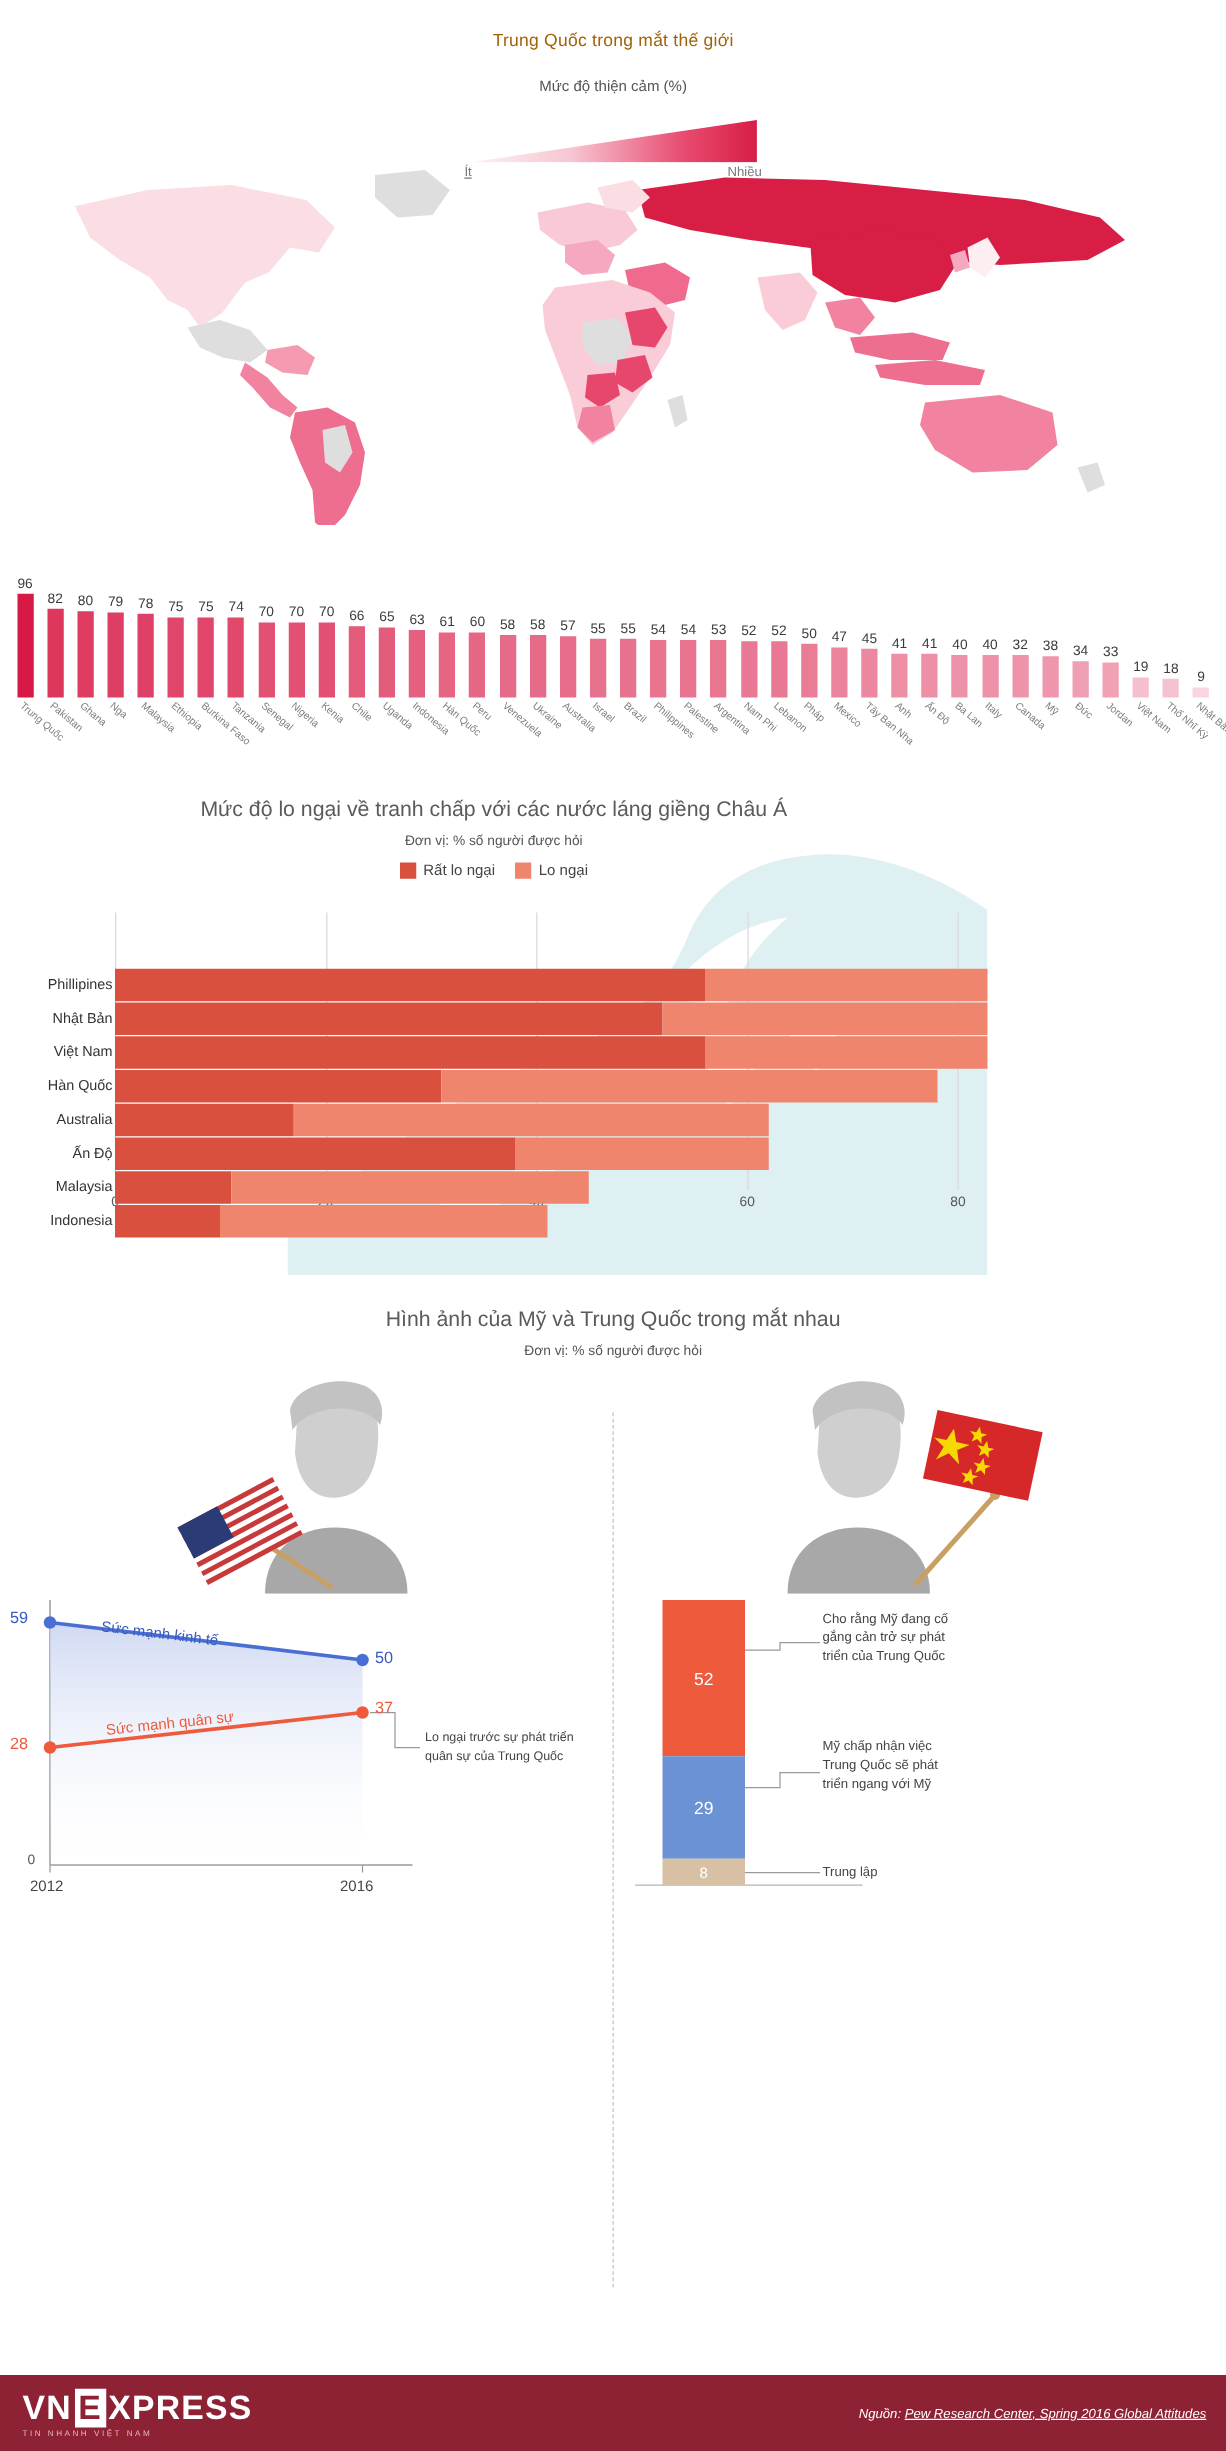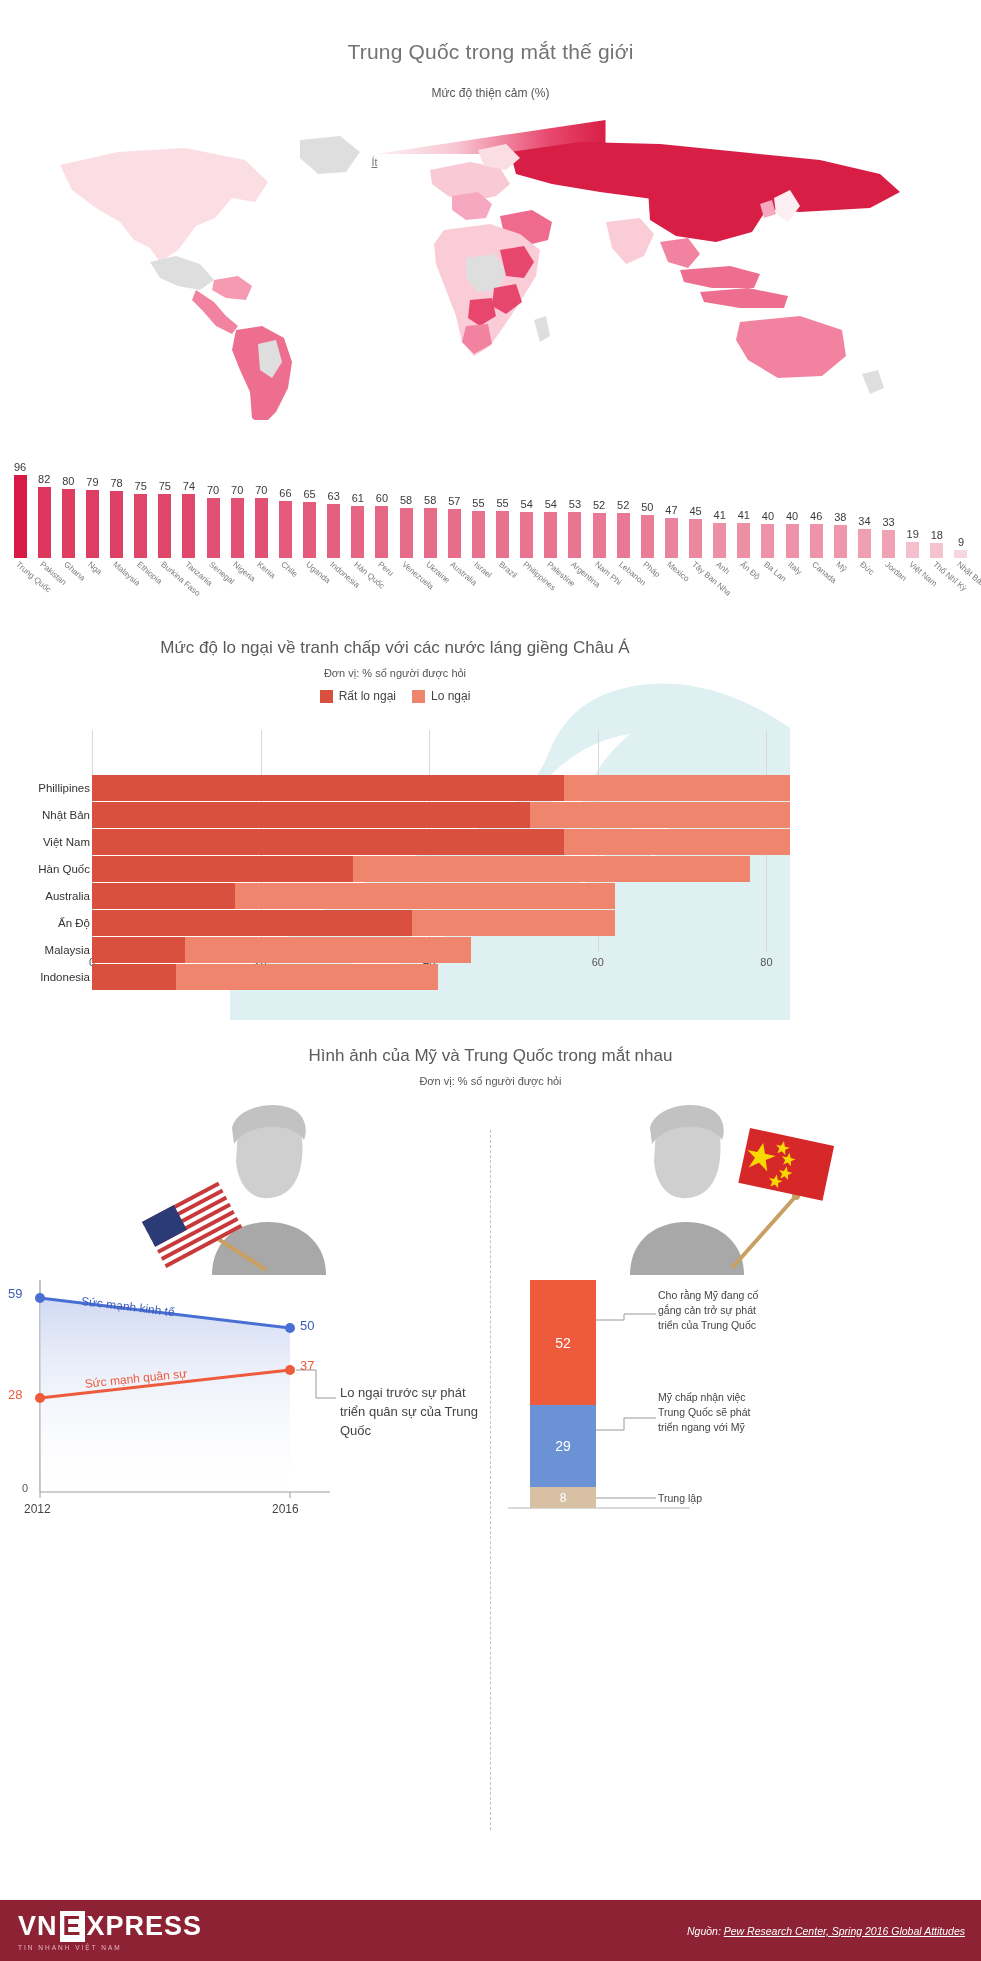--- a/index.html
+++ b/index.html
@@ -9,22 +9,22 @@
     background: #ffffff;
     font-family: "Liberation Sans", sans-serif;
     color: #444;
     overflow: hidden;
     position: relative;
   }
 
   
   #sec-map { position: relative; width: 981px; height: 620px; background:#fff; }
   .main-title {
-    text-align:center; font-size:21px; color:#737373; font-weight:400;
-    padding-top:40px; letter-spacing:.2px;
+    text-align:center; font-size:14px; color:#a16207; font-weight:400;
+    padding-top:24px; letter-spacing:.2px;
   }
   .legend-wrap { width:100%; text-align:center; margin-top:22px; }
   .legend-title { font-size:12px; color:#555; margin-bottom:20px; }
   .legend-bar {
     width:230px; height:34px; margin:0 auto; position:relative;
     background: linear-gradient(to right, #fdf2f4 0%, #f7c6d2 35%, #e8496f 75%, #d81e45 100%);
     clip-path: polygon(0 100%, 100% 0, 100% 100%);
   }
   .legend-ends {
     width:250px; margin:2px auto 0; position:relative; height:14px;
@@ -85,21 +85,21 @@
   #sec-image {
     position:absolute; left:0; top:1020px; width:981px; height:880px; background:#fff;
   }
   .sec3-title { text-align:center; font-size:17px; color:#5a5a5a; padding-top:26px; }
   .sec3-sub { text-align:center; font-size:11px; color:#555; margin-top:9px; }
   .divider-v { position:absolute; left:490px; top:110px; width:0; height:700px; border-left:1px dashed #c2c2c2; }
 
   
   #linechart { position:absolute; left:0; top:250px; width:490px; height:560px; }
   .lc-label { position:absolute; font-size:13px; white-space:nowrap; }
-  .ann-box { position:absolute; font-size:13px; color:#444; line-height:1.45; }
+  .ann-box { position:absolute; font-size:10px; color:#444; line-height:1.45; }
 
   
   #stackchart { position:absolute; left:490px; top:250px; width:491px; height:560px; }
   .sb-seg { position:absolute; left:0; width:66px; display:flex; align-items:center; justify-content:center; font-size:14px; color:#fff; }
   .sb-ann { position:absolute; font-size:10.5px; color:#444; line-height:1.42; width:110px; }
 
   
   #footer {
     position:absolute; left:0; top:1900px; width:981px; height:61px;
     background:#8c2234; display:flex; align-items:center;
@@ -304,21 +304,21 @@
         </div>
         <div class="cc-item">
           <div class="cc-val">40</div>
           <div class="cc-bar" style="height: 34.4px; background: rgb(237, 146, 168);"></div>
         </div>
         <div class="cc-item">
           <div class="cc-val">40</div>
           <div class="cc-bar" style="height: 34.4px; background: rgb(237, 146, 168);"></div>
         </div>
         <div class="cc-item">
-          <div class="cc-val">46</div>
+          <div class="cc-val">32</div>
           <div class="cc-bar" style="height: 33.54px; background: rgb(237, 148, 170);"></div>
         </div>
         <div class="cc-item">
           <div class="cc-val">38</div>
           <div class="cc-bar" style="height: 32.68px; background: rgb(238, 151, 172);"></div>
         </div>
         <div class="cc-item">
           <div class="cc-val">34</div>
           <div class="cc-bar" style="height: 29.24px; background: rgb(239, 159, 179);"></div>
         </div>

